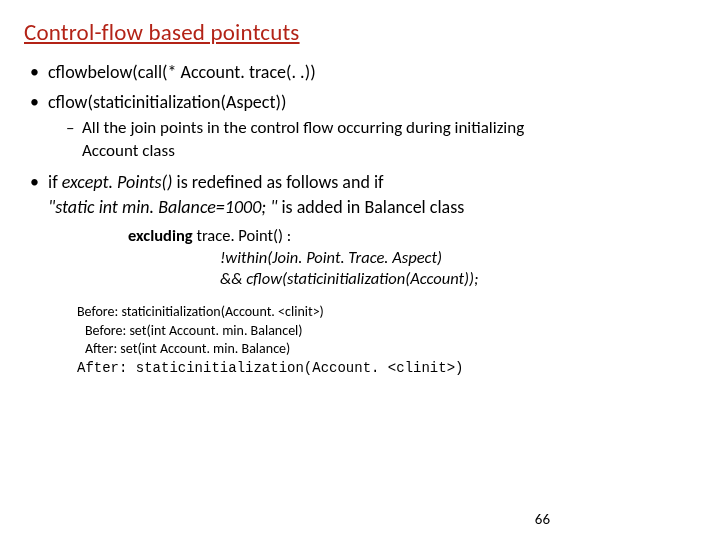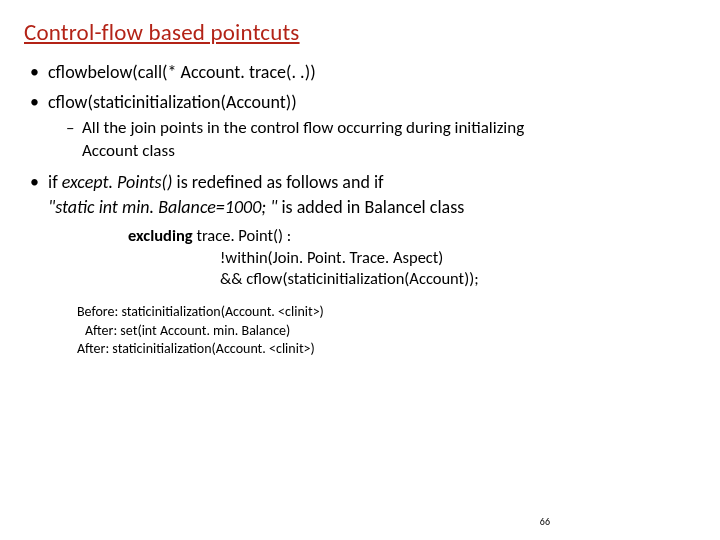--- a/index.html
+++ b/index.html
@@ -69,69 +69,71 @@
     margin-left: 18px;
   }
   .codeblock {
     margin: 6px 0 10px 80px;
     font-size: 16.5px;
     line-height: 1.3;
   }
   .codeblock .ind {
     display: block;
     padding-left: 92px;
+    font-style: italic;
   }
   .output {
     margin: 14px 0 0 29px;
     font-size: 14px;
     line-height: 1.32;
   }
   .output .i1 { padding-left: 8px; display:block; }
   .pagenum {
     position: absolute;
     right: 18px;
     bottom: 12px;
-    font-size: 10px;
+    font-size: 15px;
     color: #000;
   }
   .kw { font-weight: 700; }
 </style>
 </head>
 <body>
 
 <div class="slide">
 
   <div class="title">Control-flow based pointcuts</div>
 
   <ul class="top">
 
     <li>
       <span>cflowbelow(call(* Account. trace(. .))</span>
     </li>
 
     <li>
-      <span>cflow(staticinitialization(Account))</span>
+      <span>cflow(staticinitialization(Aspect))</span>
       <ul class="sub">
         <li>All the join points in the control flow occurring during initializing Account class</li>
       </ul>
     </li>
 
     <li>
       <span><span>if </span><i>except. Points()</i><span> is redefined as follows and if</span></span>
       <div class="follow" style="margin-left:0;"><i>"static int min. Balance=1000; "</i><span> is added in Balancel class</span></div>
 
       <div class="codeblock">
         <span><span class="kw">excluding</span><span> trace. Point() :</span></span>
         <span class="ind">!within(Join. Point. Trace. Aspect)</span>
         <span class="ind">&amp;&amp; cflow(staticinitialization(Account));</span>
       </div>
 
       <div class="output">
         <span style="display:block;">Before: staticinitialization(Account. &lt;clinit&gt;)</span>
+        <span class="i1">Before: set(int Account. min. Balancel)</span>
         <span class="i1">After: set(int Account. min. Balance)</span>
-        <span style="display:block;">After: staticinitialization(Account. &lt;clinit&gt;)</span>
+        <span style="display:block;font-family:Liberation Mono, monospace;">After: staticinitialization(Account. &lt;clinit&gt;)</span>
       </div>
     </li>
 
   </ul>
 
   <div class="pagenum">66</div>
 </div>
 
 </body></html>

